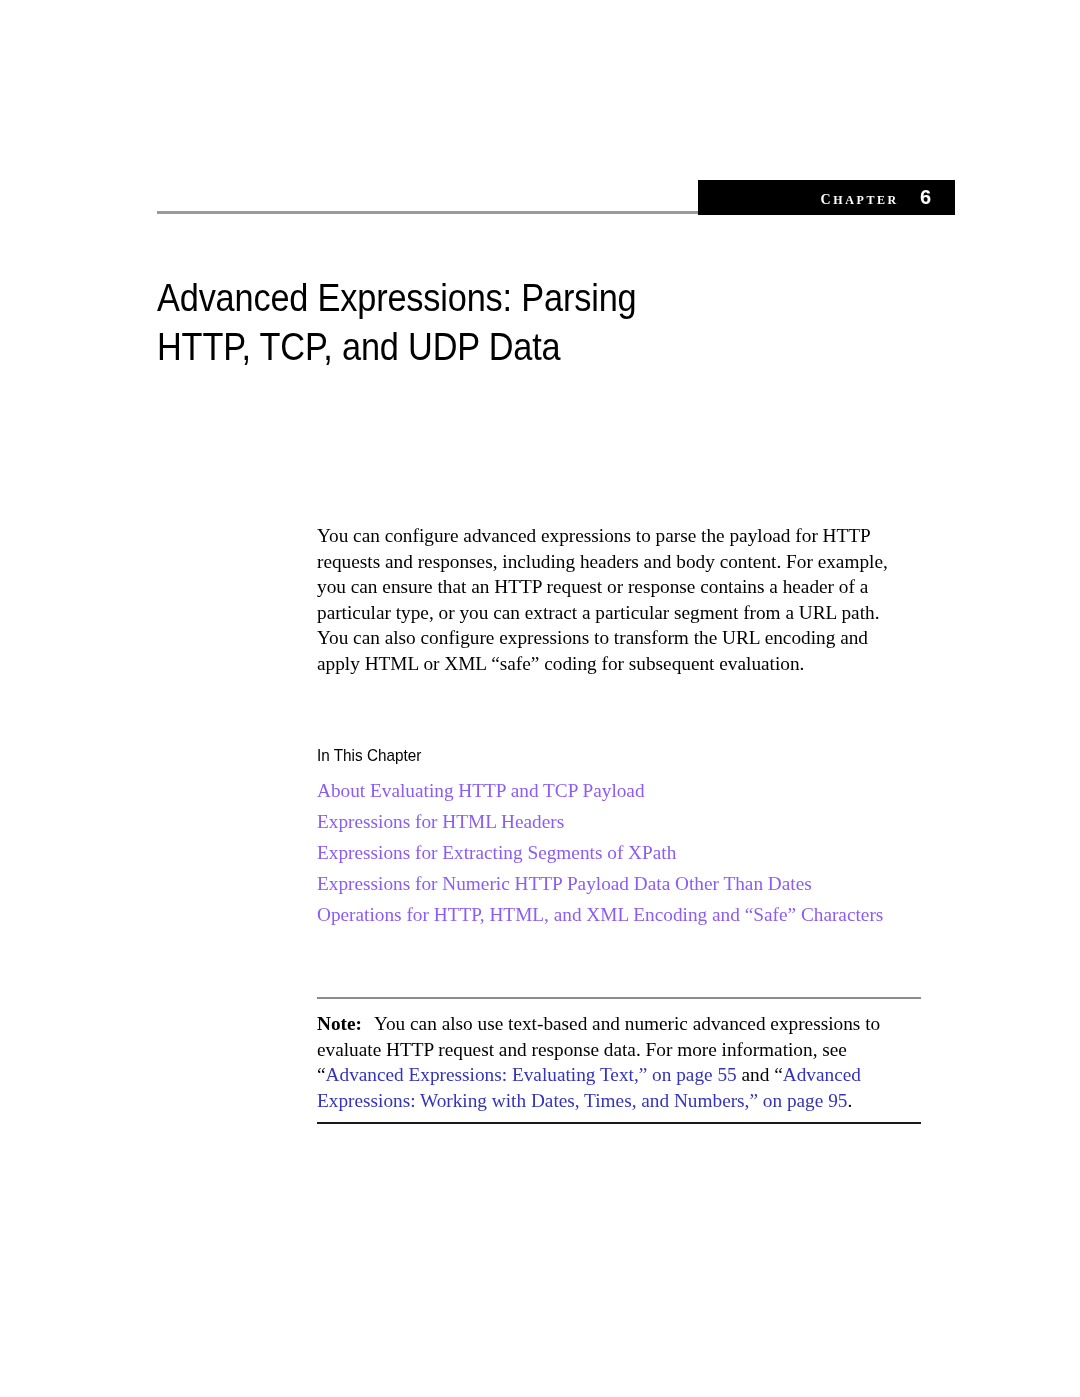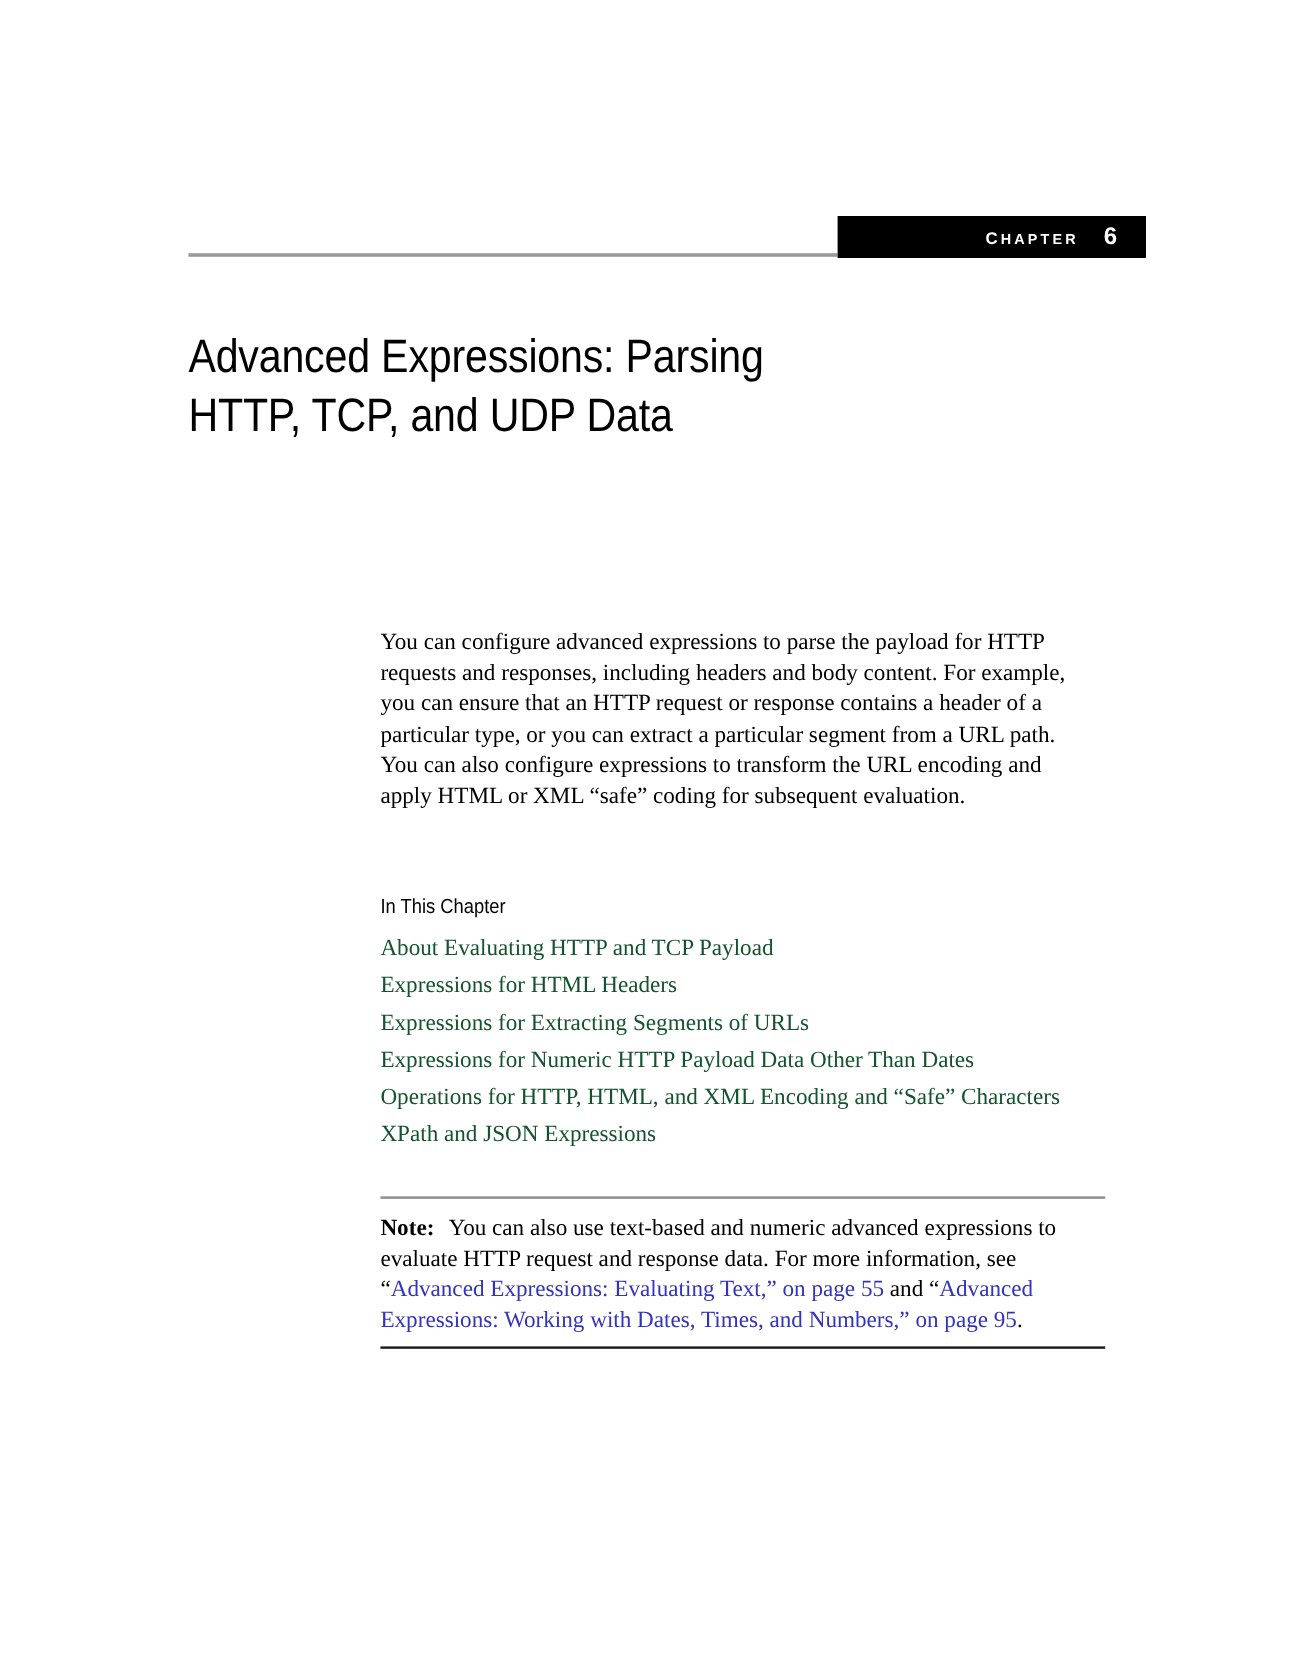--- a/index.html
+++ b/index.html
@@ -41,21 +41,21 @@
     height: 35px;
     background: #000000;
     display: flex;
     align-items: center;
     justify-content: flex-end;
     box-sizing: border-box;
     padding-right: 24px;
   }
   #chapter-badge .chap-word {
     color: #ffffff;
-    font-family: Liberation Sans, sans-serif;
+    font-family: Liberation Serif, serif;
     font-weight: bold;
     font-size: 16.5px;
     letter-spacing: 2.6px;
     font-variant: small-caps;
     text-transform: lowercase;
   }
   
   #chapter-badge .chap-word::first-letter { font-size: 20px; }
   #chapter-badge .chap-num {
     color: #ffffff;
@@ -122,21 +122,21 @@
     margin: 0;
     padding: 0;
   }
   #toc-list li {
     font-size: 19.3px;
     line-height: 31px;
     color: #3333bb;
     white-space: nowrap;
   }
   #toc-list li .toc-link {
-    color: #14532d;
+    color: #8b5cf6;
     text-decoration: none;
     cursor: pointer;
   }
 
   
   #note-block {
     position: absolute;
     left: 317px;
     top: 997px;
     width: 604px;
@@ -195,30 +195,27 @@
 <div id="in-this-chapter">In This Chapter</div>
 
 <ul id="toc-list">
   <li>
     <a class="toc-link" href="#">About Evaluating HTTP and TCP Payload</a>
   </li>
   <li>
     <a class="toc-link" href="#">Expressions for HTML Headers</a>
   </li>
   <li>
-    <a class="toc-link" href="#">Expressions for Extracting Segments of URLs</a>
+    <a class="toc-link" href="#">Expressions for Extracting Segments of XPath</a>
   </li>
   <li>
     <a class="toc-link" href="#">Expressions for Numeric HTTP Payload Data Other Than Dates</a>
   </li>
   <li>
     <a class="toc-link" href="#">Operations for HTTP, HTML, and XML Encoding and “Safe” Characters</a>
-  </li>
-  <li>
-    <a class="toc-link" href="#">XPath and JSON Expressions</a>
   </li>
 </ul>
 
 <div id="note-block">
 
   <div id="note-rule-top"></div>
 
   <div id="note-body">
     <span class="note-label">Note:</span><span>You can also use text-based and numeric advanced expressions to evaluate HTTP request and response data. For more information, see “</span><a class="xref" href="#">Advanced Expressions: Evaluating Text,” on page 55</a><span> and “</span><a class="xref" href="#">Advanced Expressions: Working with Dates, Times, and Numbers,” on page 95</a><span>.</span>
   </div>

